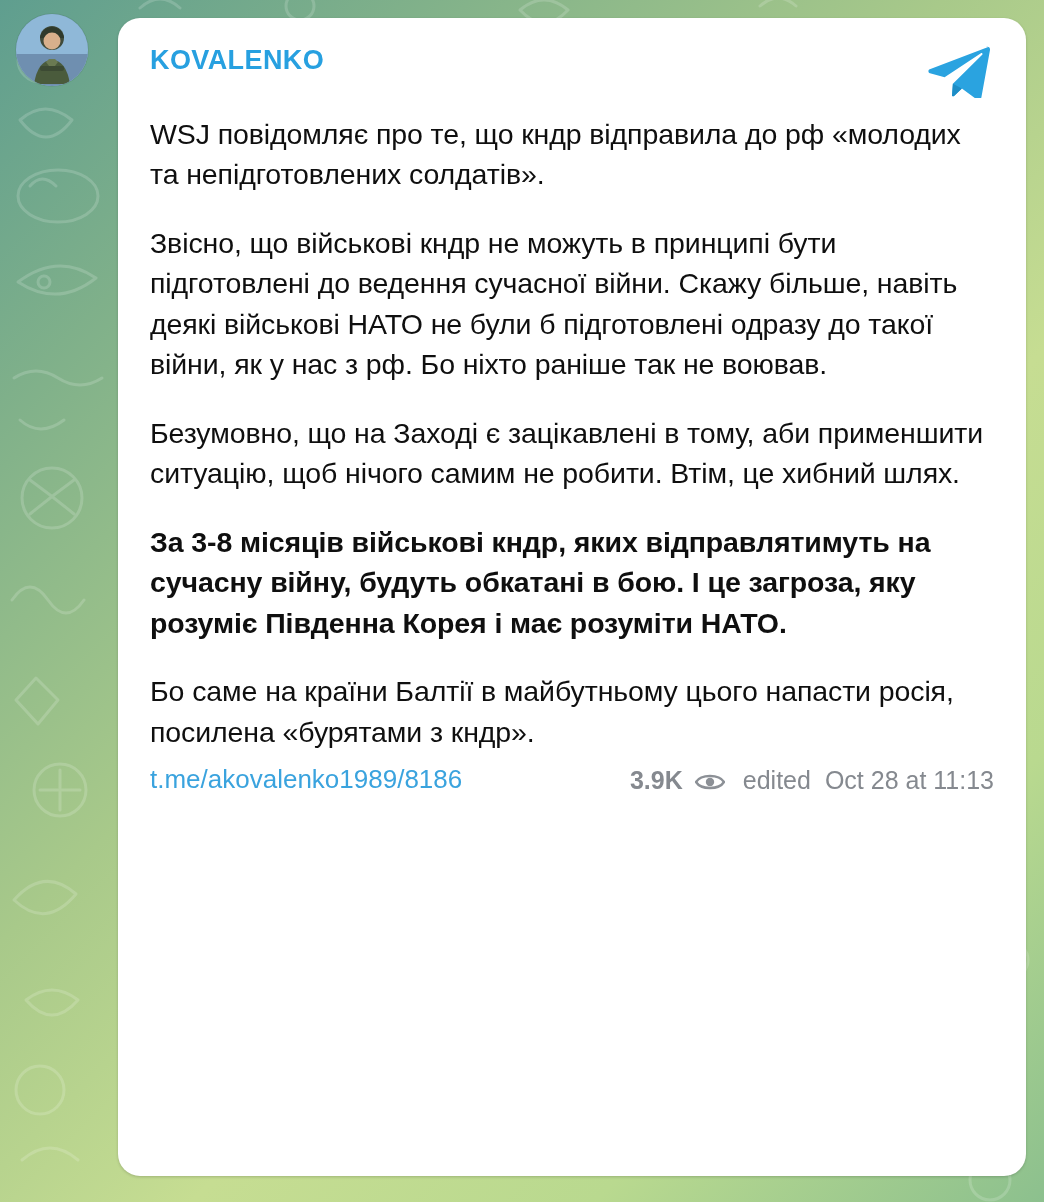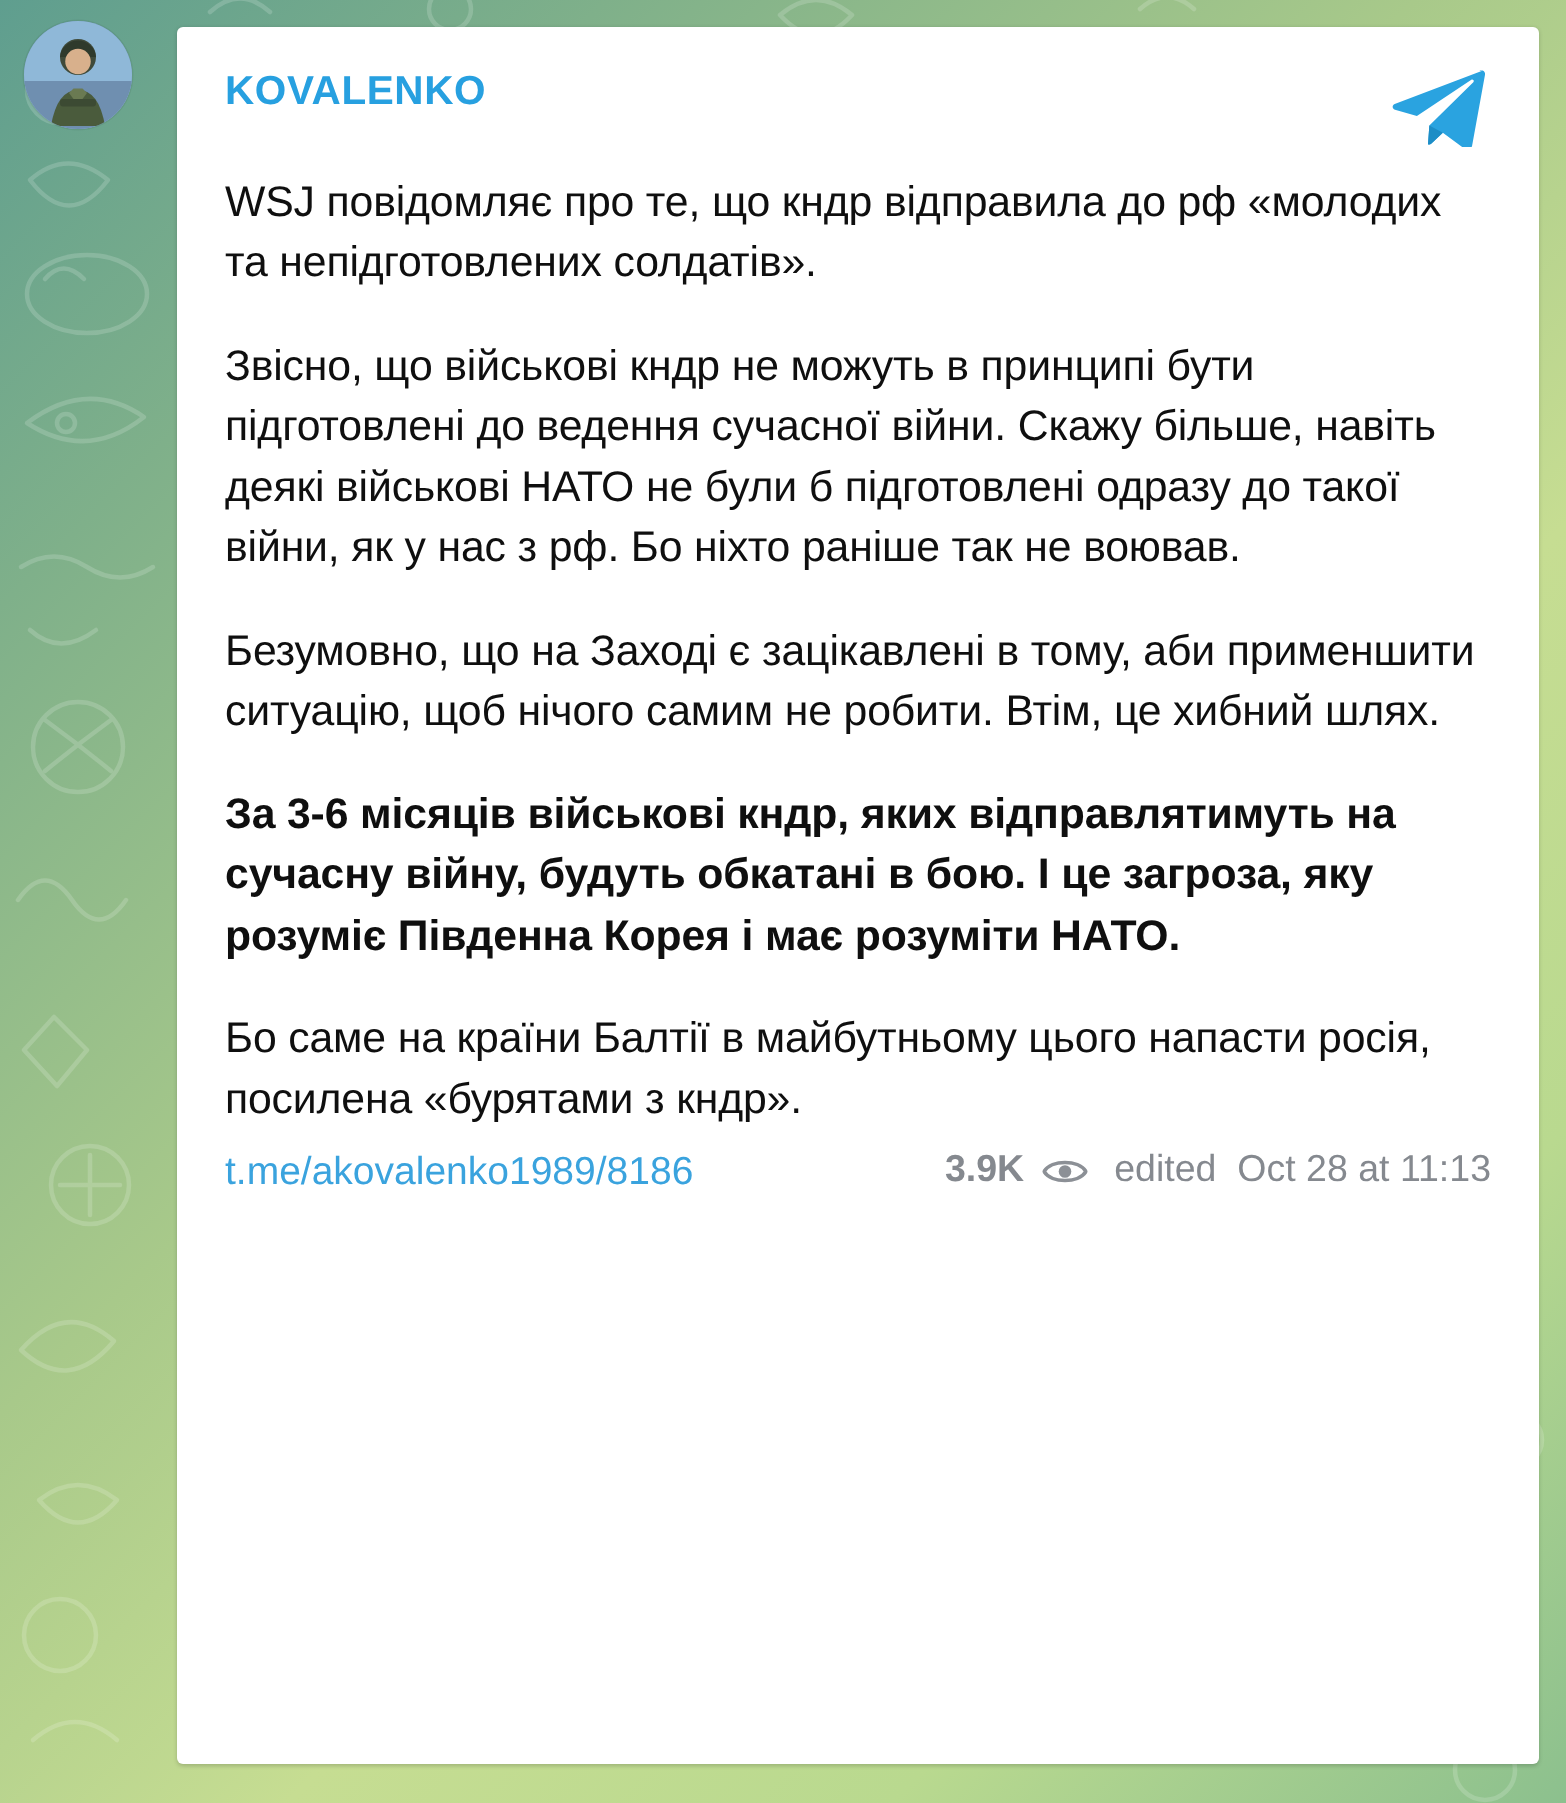--- a/index.html
+++ b/index.html
@@ -42,21 +42,21 @@
   }
 
   
   .bubble {
     position: absolute;
     left: 118px;
     top: 18px;
     width: 908px;
     min-height: 1158px;
     background: #ffffff;
-    border-radius: 4px;
+    border-radius: 22px;
     box-shadow: 0 1px 3px rgba(0,0,0,0.18);
     box-sizing: border-box;
     padding: 28px 32px 18px 32px;
   }
 
   .bubble-header {
     display: flex;
     align-items: flex-start;
     justify-content: space-between;
   }
@@ -87,21 +87,21 @@
   .msg-body p.bold {
     font-weight: bold;
   }
   .msg-body p:last-of-type {
     margin-bottom: 4px;
   }
 
   
   .bubble-footer {
     display: flex;
-    align-items: flex-start;
+    align-items: flex-end;
     margin-top: 12px;
   }
   .permalink {
     color: #3aa3de;
     font-size: 26px;
     text-decoration: none;
     white-space: nowrap;
   }
   .footer-right {
     margin-left: auto;
@@ -204,21 +204,21 @@
           <path d="M60.2 3.1 L1.8 25.3 c-1.9 0.7 -1.8 3.4 0.2 3.9 l14.6 4.1 L52.9 9.2 c1.1 -0.7 2.2 0.7 1.3 1.6 L24.9 39.7 l-0.9 12.4 c0 0 1.2 0.6 2.3 -0.4 l7.6 -7.2 l14.5 10.7 c1.9 1.4 4.5 0.3 5 -2 L62 5.9 c0.4 -2.1 -1.7 -3.7 -3.7 -2.8 z" fill="#2aa3e0"></path>
           <path d="M24.9 39.7 l-0.9 12.4 c0 0 1.2 0.6 2.3 -0.4 l7.6 -7.2 l-9 -4.8 z" fill="#1d8dc6"></path>
         </svg>
       </span>
     </div>
 
     <div class="msg-body">
       <p>WSJ повідомляє про те, що кндр відправила до рф «молодих та непідготовлених солдатів».</p>
       <p>Звісно, що військові кндр не можуть в принципі бути підготовлені до ведення сучасної війни. Скажу більше, навіть деякі військові НАТО не були б підготовлені одразу до такої війни, як у нас з рф. Бо ніхто раніше так не воював.</p>
       <p>Безумовно, що на Заході є зацікавлені в тому, аби применшити ситуацію, щоб нічого самим не робити. Втім, це хибний шлях.</p>
-      <p class="bold">За 3-6 місяців військові кндр, яких відправлятимуть на сучасну війну, будуть обкатані в бою. І це загроза, яку розуміє Південна Корея і має розуміти НАТО.</p>
+      <p class="bold">За 3-8 місяців військові кндр, яких відправлятимуть на сучасну війну, будуть обкатані в бою. І це загроза, яку розуміє Південна Корея і має розуміти НАТО.</p>
       <p>Бо саме на країни Балтії в майбутньому цього напасти росія, посилена «бурятами з кндр».</p>
     </div>
 
     <div class="bubble-footer">
       <a class="permalink" href="#">t.me/akovalenko1989/8186</a>
       <div class="footer-right">
         <span class="views">3.9K</span>
         <span class="eye-icon">
           <svg width="30" height="20" viewBox="0 0 30 20" xmlns="http://www.w3.org/2000/svg">
             <path d="M1 10 C6 2 24 2 29 10 C24 18 6 18 1 10 Z" fill="none" stroke="#8c9096" stroke-width="2.4"></path>

